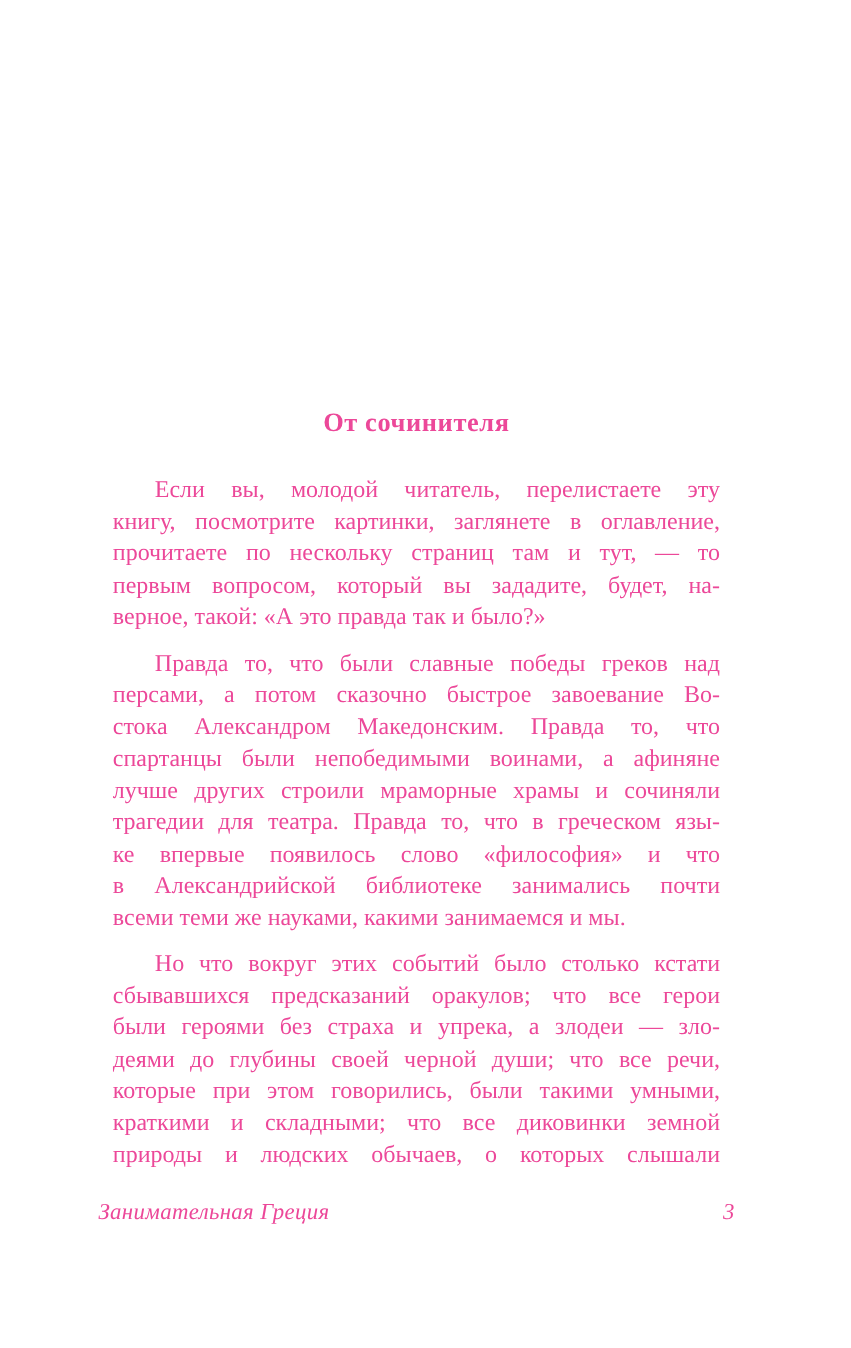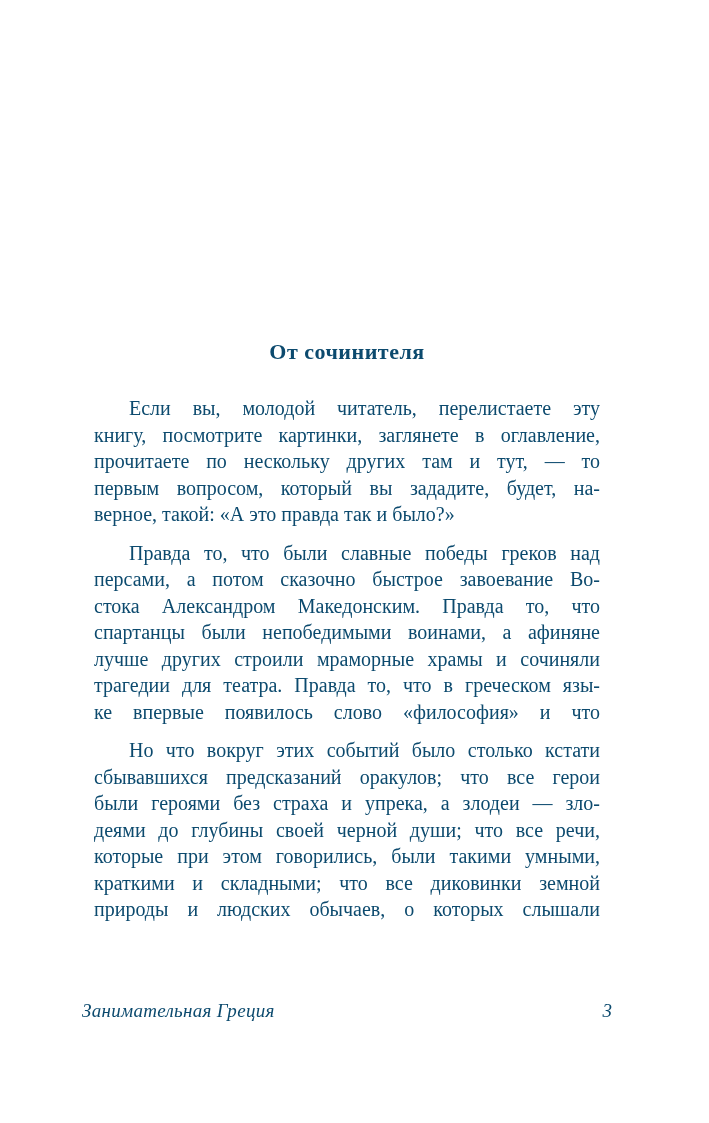--- a/index.html
+++ b/index.html
@@ -7,21 +7,21 @@
     padding: 0;
     background: #ffffff;
   }
   .page {
     position: relative;
     width: 709px;
     height: 1059px;
     background: #ffffff;
     overflow: hidden;
     font-family: "Liberation Serif", "DejaVu Serif", serif;
-    color: #0c4a6e;
+    color: #ec4899;
   }
   .content {
     position: absolute;
     left: 82px;
     top: 339px;
     width: 530px;
   }
   .heading {
     margin: 0 0 30px 0;
     font-size: 22px;
@@ -70,32 +70,34 @@
 </head>
 <body>
 
 <div class="page">
   <div class="content">
     <h1 class="heading">От сочинителя</h1>
     <div class="body-text">
         <div class="paragraph">
           <div class="line first">Если вы, молодой читатель, перелистаете эту</div>
           <div class="line">книгу, посмотрите картинки, заглянете в оглавление,</div>
-          <div class="line">прочитаете по нескольку других там и тут, — то</div>
+          <div class="line">прочитаете по нескольку страниц там и тут, — то</div>
           <div class="line">первым вопросом, который вы зададите, будет, на-</div>
           <div class="line last">верное, такой: «А это правда так и было?»</div>
         </div>
         <div class="paragraph">
           <div class="line first">Правда то, что были славные победы греков над</div>
           <div class="line">персами, а потом сказочно быстрое завоевание Во-</div>
           <div class="line">стока Александром Македонским. Правда то, что</div>
           <div class="line">спартанцы были непобедимыми воинами, а афиняне</div>
           <div class="line">лучше других строили мраморные храмы и сочиняли</div>
           <div class="line">трагедии для театра. Правда то, что в греческом язы-</div>
           <div class="line">ке впервые появилось слово «философия» и что</div>
+          <div class="line">в Александрийской библиотеке занимались почти</div>
+          <div class="line last">всеми теми же науками, какими занимаемся и мы.</div>
         </div>
         <div class="paragraph">
           <div class="line first">Но что вокруг этих событий было столько кстати</div>
           <div class="line">сбывавшихся предсказаний оракулов; что все герои</div>
           <div class="line">были героями без страха и упрека, а злодеи — зло-</div>
           <div class="line">деями до глубины своей черной души; что все речи,</div>
           <div class="line">которые при этом говорились, были такими умными,</div>
           <div class="line">краткими и складными; что все диковинки земной</div>
           <div class="line">природы и людских обычаев, о которых слышали</div>
         </div>

